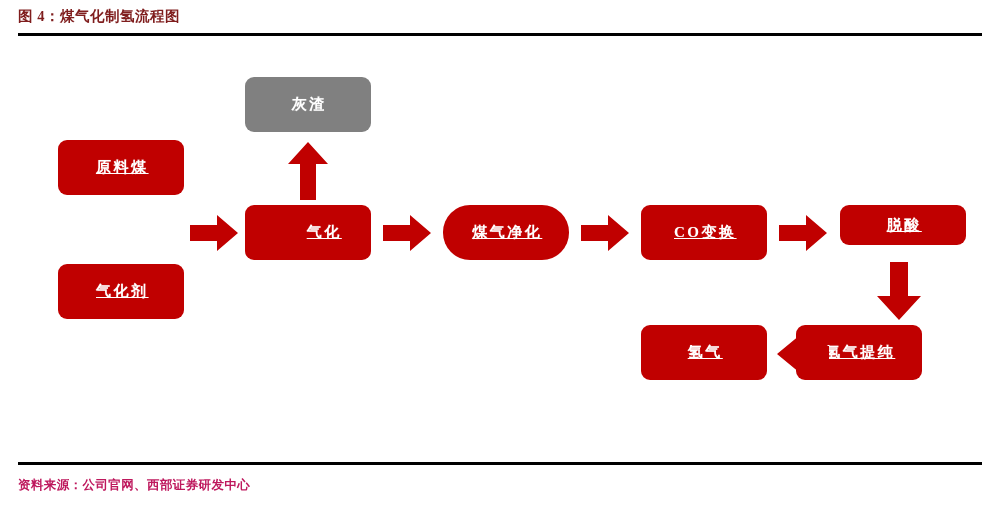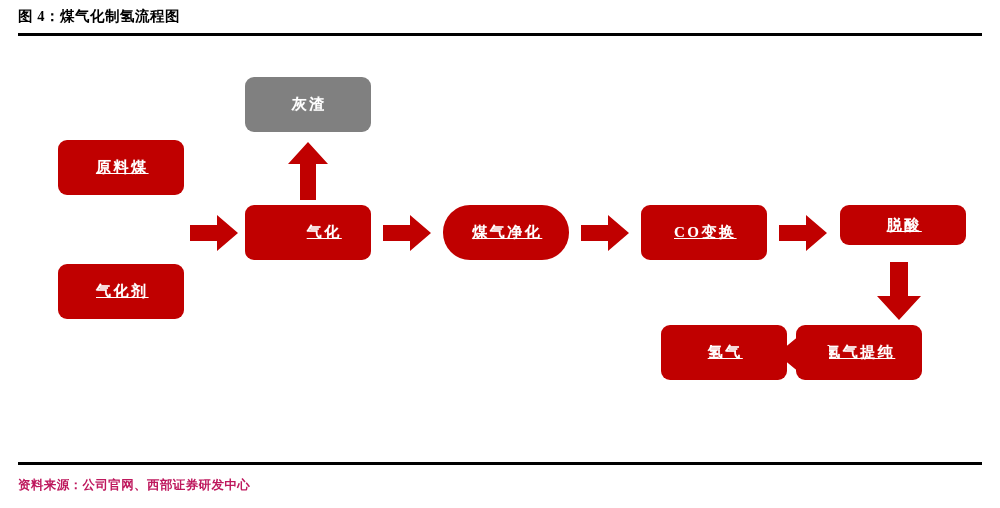--- a/index.html
+++ b/index.html
@@ -17,21 +17,21 @@
   }
 
   
   #figure-title {
     position: absolute;
     left: 18px;
     top: 7px;
     font-size: 14.5px;
     font-weight: 700;
     letter-spacing: 0.5px;
-    color: #000000;
+    color: #7f1d1d;
     white-space: nowrap;
   }
   #rule-top {
     position: absolute;
     left: 18px;
     top: 33px;
     width: 964px;
     height: 3px;
     background: #000000;
   }
@@ -136,21 +136,21 @@
   </div>
 
   <div class="node red" style="left:840px; top:165px; width:126px; height:40px;">
     <span>脱酸</span>
   </div>
 
   <div class="node red" style="left:796px; top:285px; width:126px; height:55px;">
     <span>氢气提纯</span>
   </div>
 
-  <div class="node red" style="left:641px; top:285px; width:126px; height:55px;margin-left:20px;">
+  <div class="node red" style="left:641px; top:285px; width:126px; height:55px;">
     <span>氢气</span>
   </div>
 
   <div class="arrow" style="left:190px; top:175px; width:48px; height:36px;">
     <svg viewBox="0 0 48 36" preserveAspectRatio="none" aria-hidden="true">
       <path d="M0,10 L27,10 L27,0 L48,18 L27,36 L27,26 L0,26 Z"></path>
     </svg>
   </div>
 
   <div class="arrow" style="left:288px; top:102px; width:40px; height:58px;">

